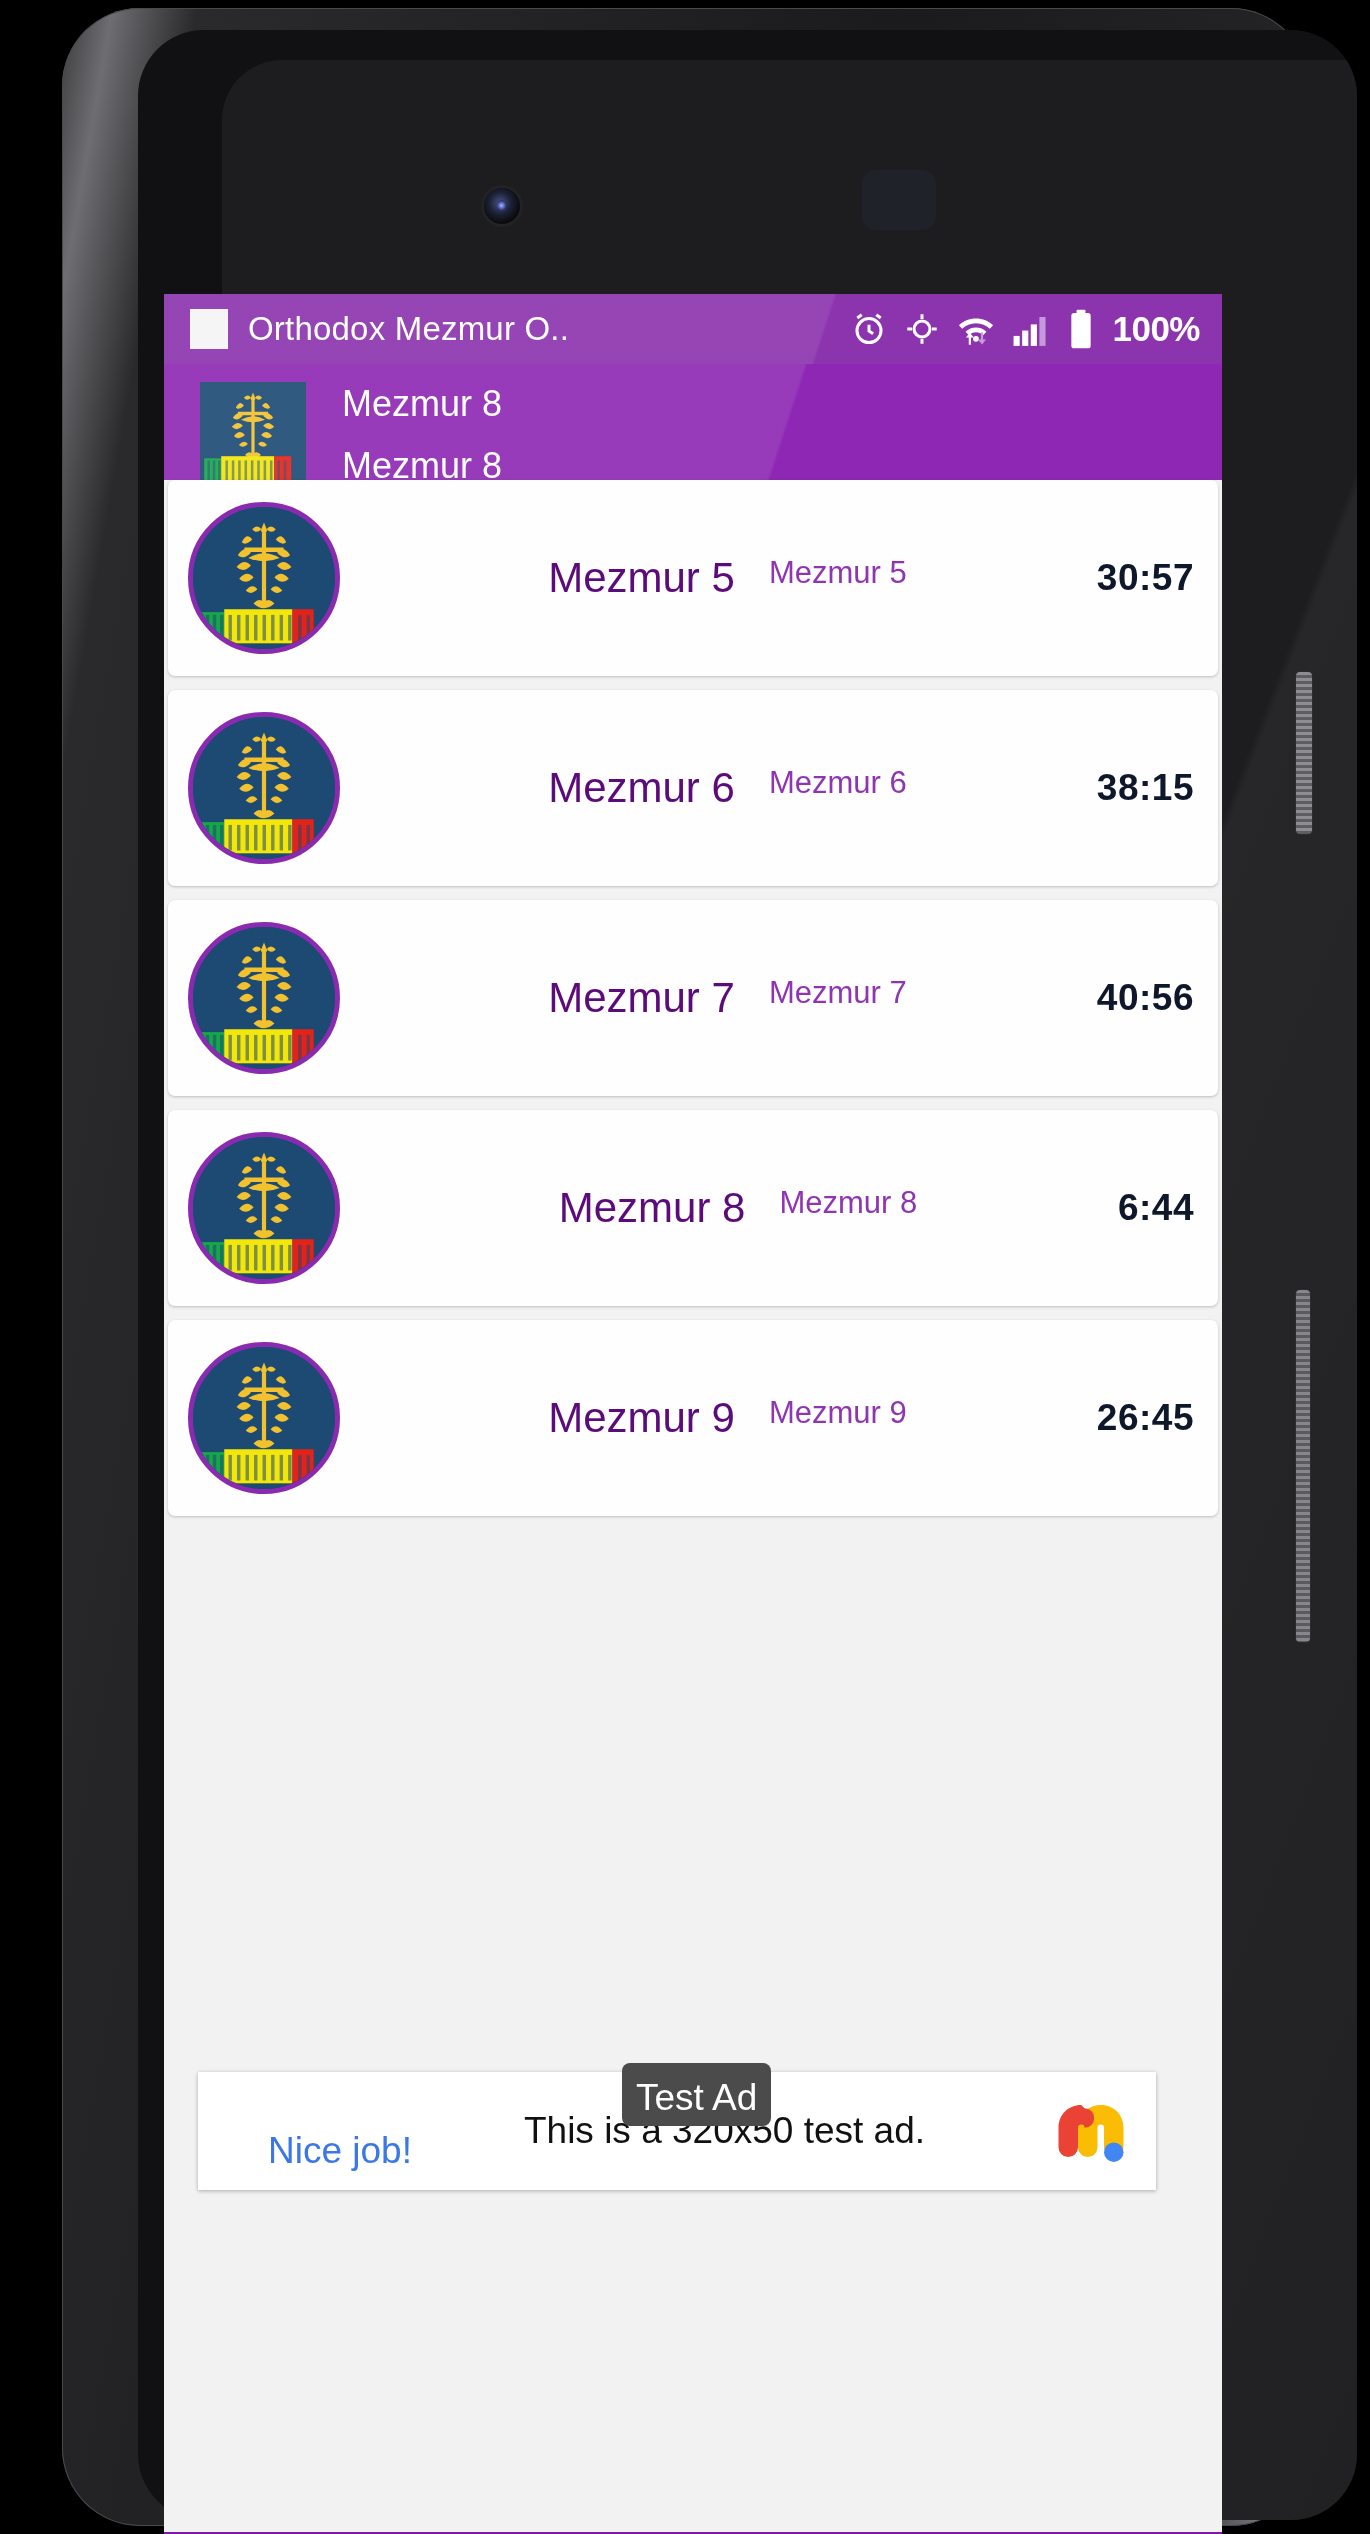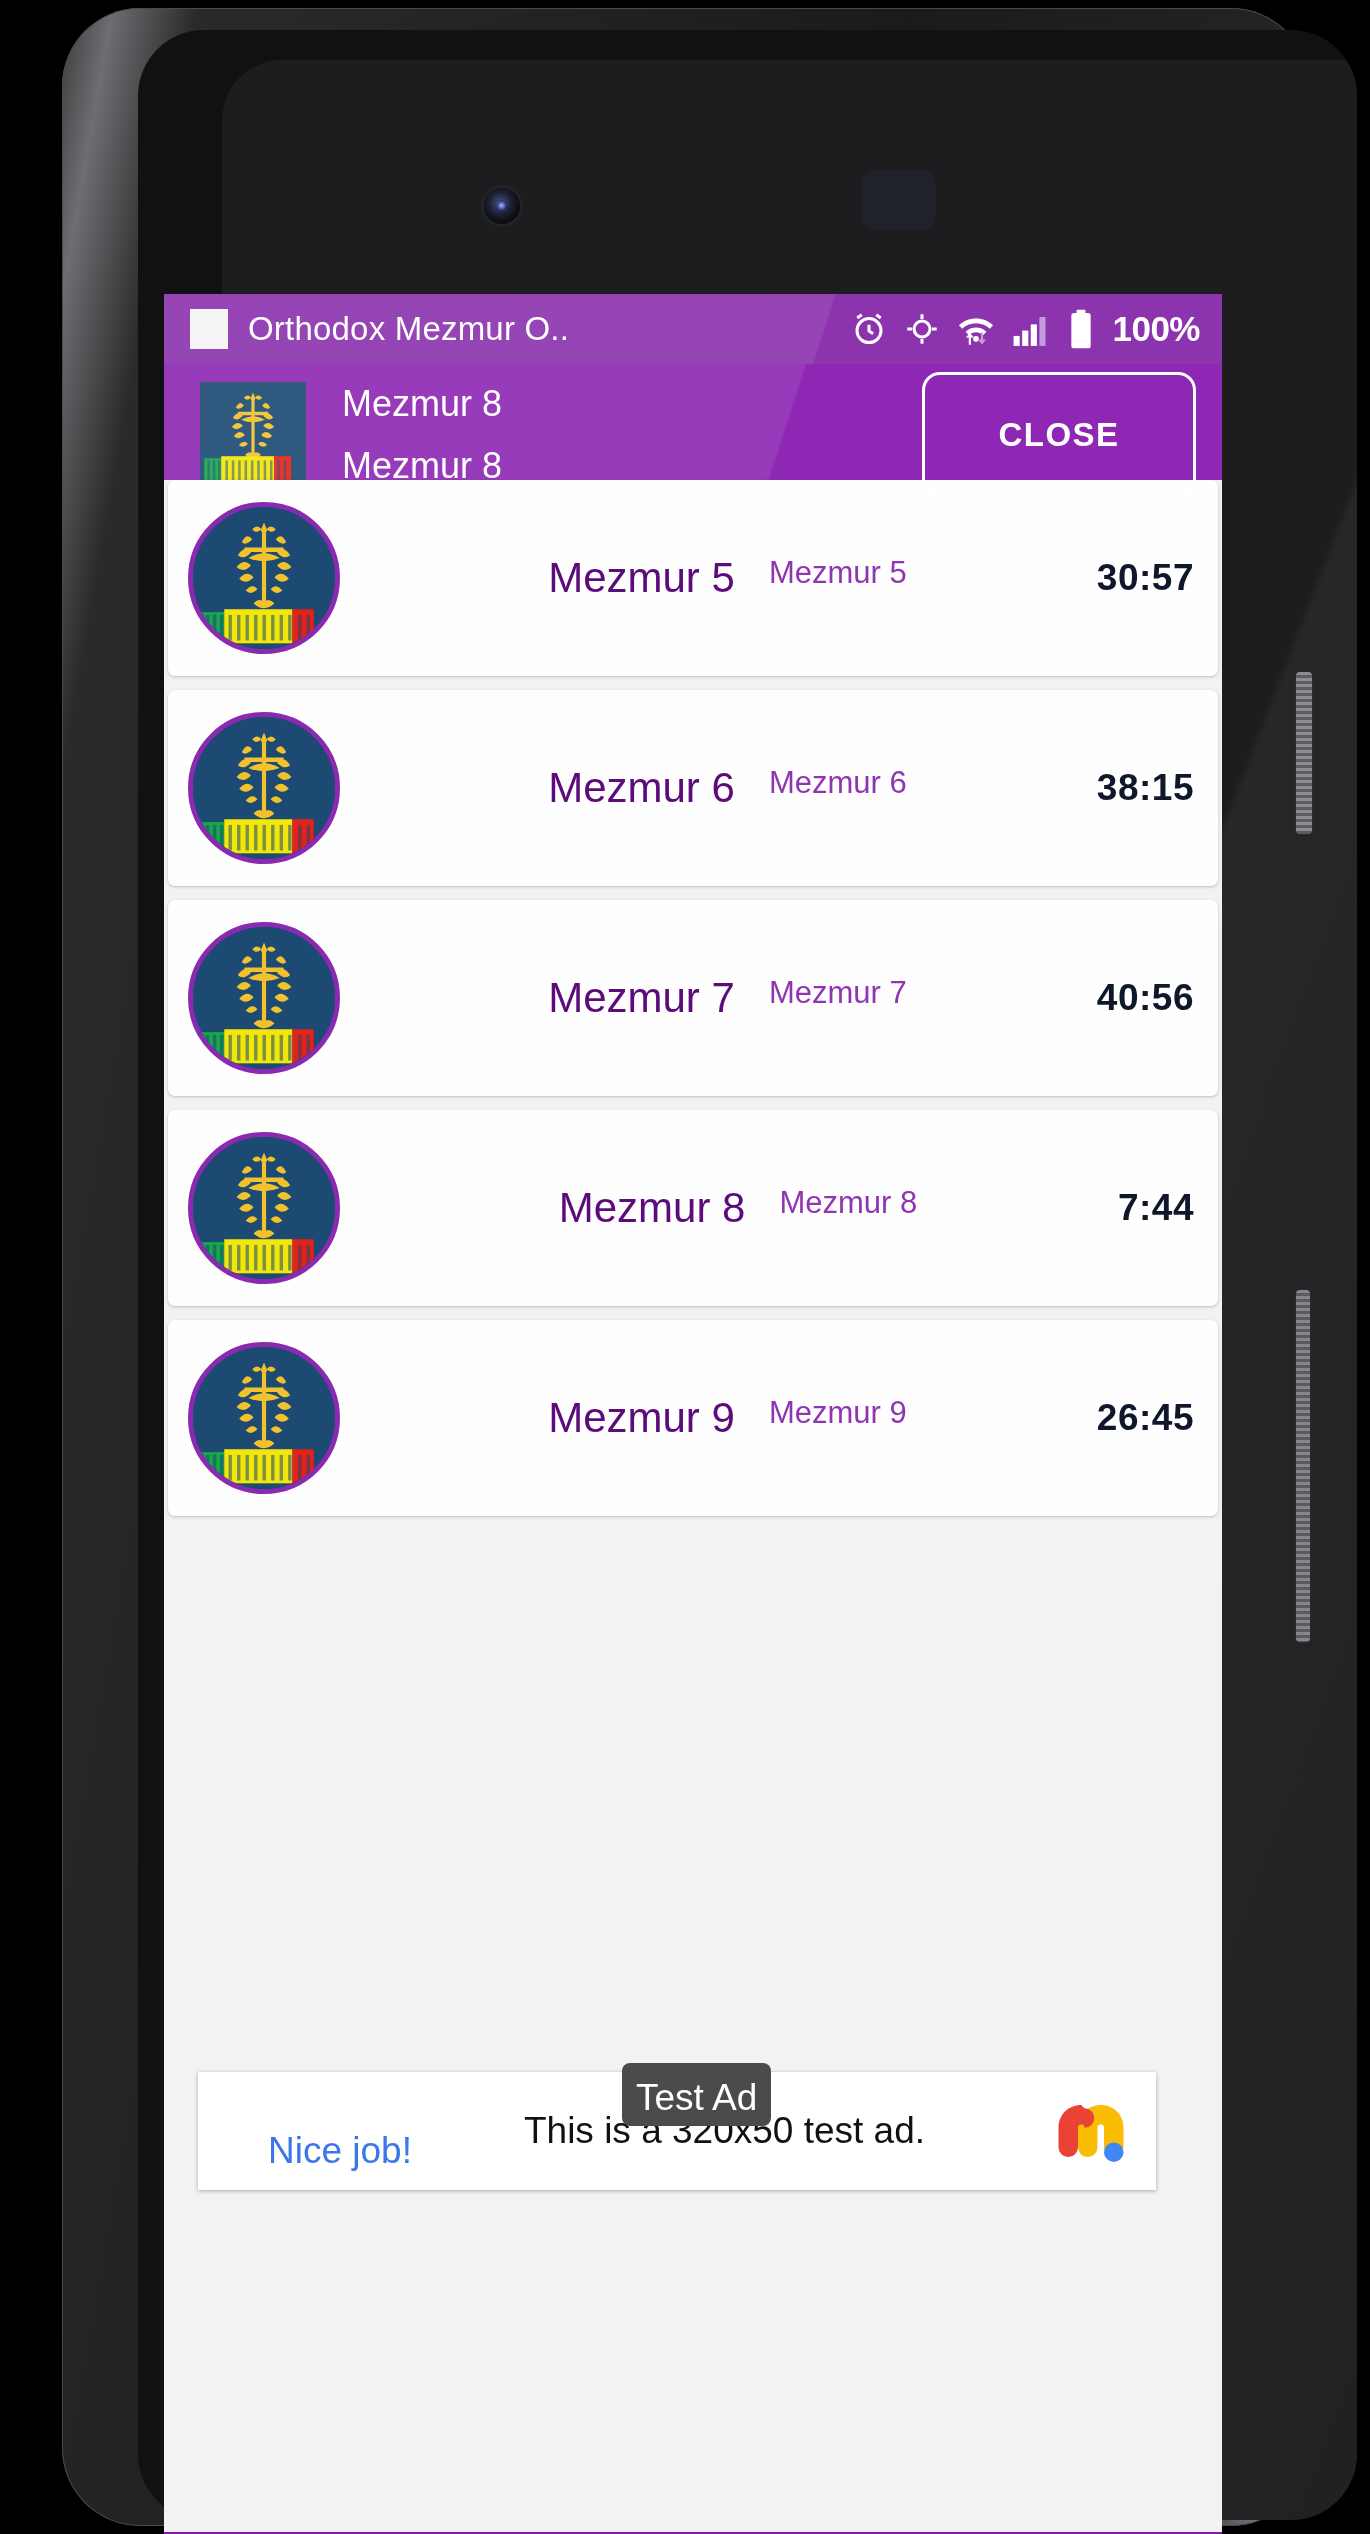--- a/index.html
+++ b/index.html
@@ -201,21 +201,20 @@
               <rect x="73" y="74" width="2.4" height="20"></rect>
             <rect x="79" y="74" width="2.4" height="20"></rect>
           </g>
         </g>
       </svg>
     </div>
     <div id="notif-text">
       <div id="notif-title">Mezmur 8</div>
       <div id="notif-sub">Mezmur 8</div>
     </div>
-    <div id="close-button">CLOSE</div>
   </div>
 
   <div id="track-list" style="margin-top: -26px;">
       <div class="track-card">
         <div class="track-art">
 <svg class="logo-svg" viewBox="0 0 100 100">
   <rect width="100" height="100" fill="#1d4a73"></rect>
   <g fill="#f2c12e" transform="translate(50,11) scale(0.92)">
     <path d="M0,0 L2.5,6 L0,10 L-2.5,6 Z"></path>
     <path d="M-1.6,8 h3.2 v55 h-3.2 z"></path>
@@ -407,21 +406,21 @@
                 <rect x="74" y="76" width="2.4" height="18"></rect>
       <rect x="80" y="76" width="2.4" height="18"></rect>
     </g>
   </g>
 </svg>
         </div>
         <div class="track-info">
           <div class="track-title">Mezmur 8</div>
           <div class="track-sub">Mezmur 8</div>
         </div>
-        <div class="track-time">7:44</div>
+        <div class="track-time">6:44</div>
       </div>
       <div class="track-card">
         <div class="track-art">
 <svg class="logo-svg" viewBox="0 0 100 100">
   <rect width="100" height="100" fill="#1d4a73"></rect>
   <g fill="#f2c12e" transform="translate(50,11) scale(0.92)">
     <path d="M0,0 L2.5,6 L0,10 L-2.5,6 Z"></path>
     <path d="M-1.6,8 h3.2 v55 h-3.2 z"></path>
     <path d="M-15,19 h30 v3.4 h-30 z"></path>
     <path d="M-12,27 q12,-7 24,0 q-12,5 -24,0 z"></path>

